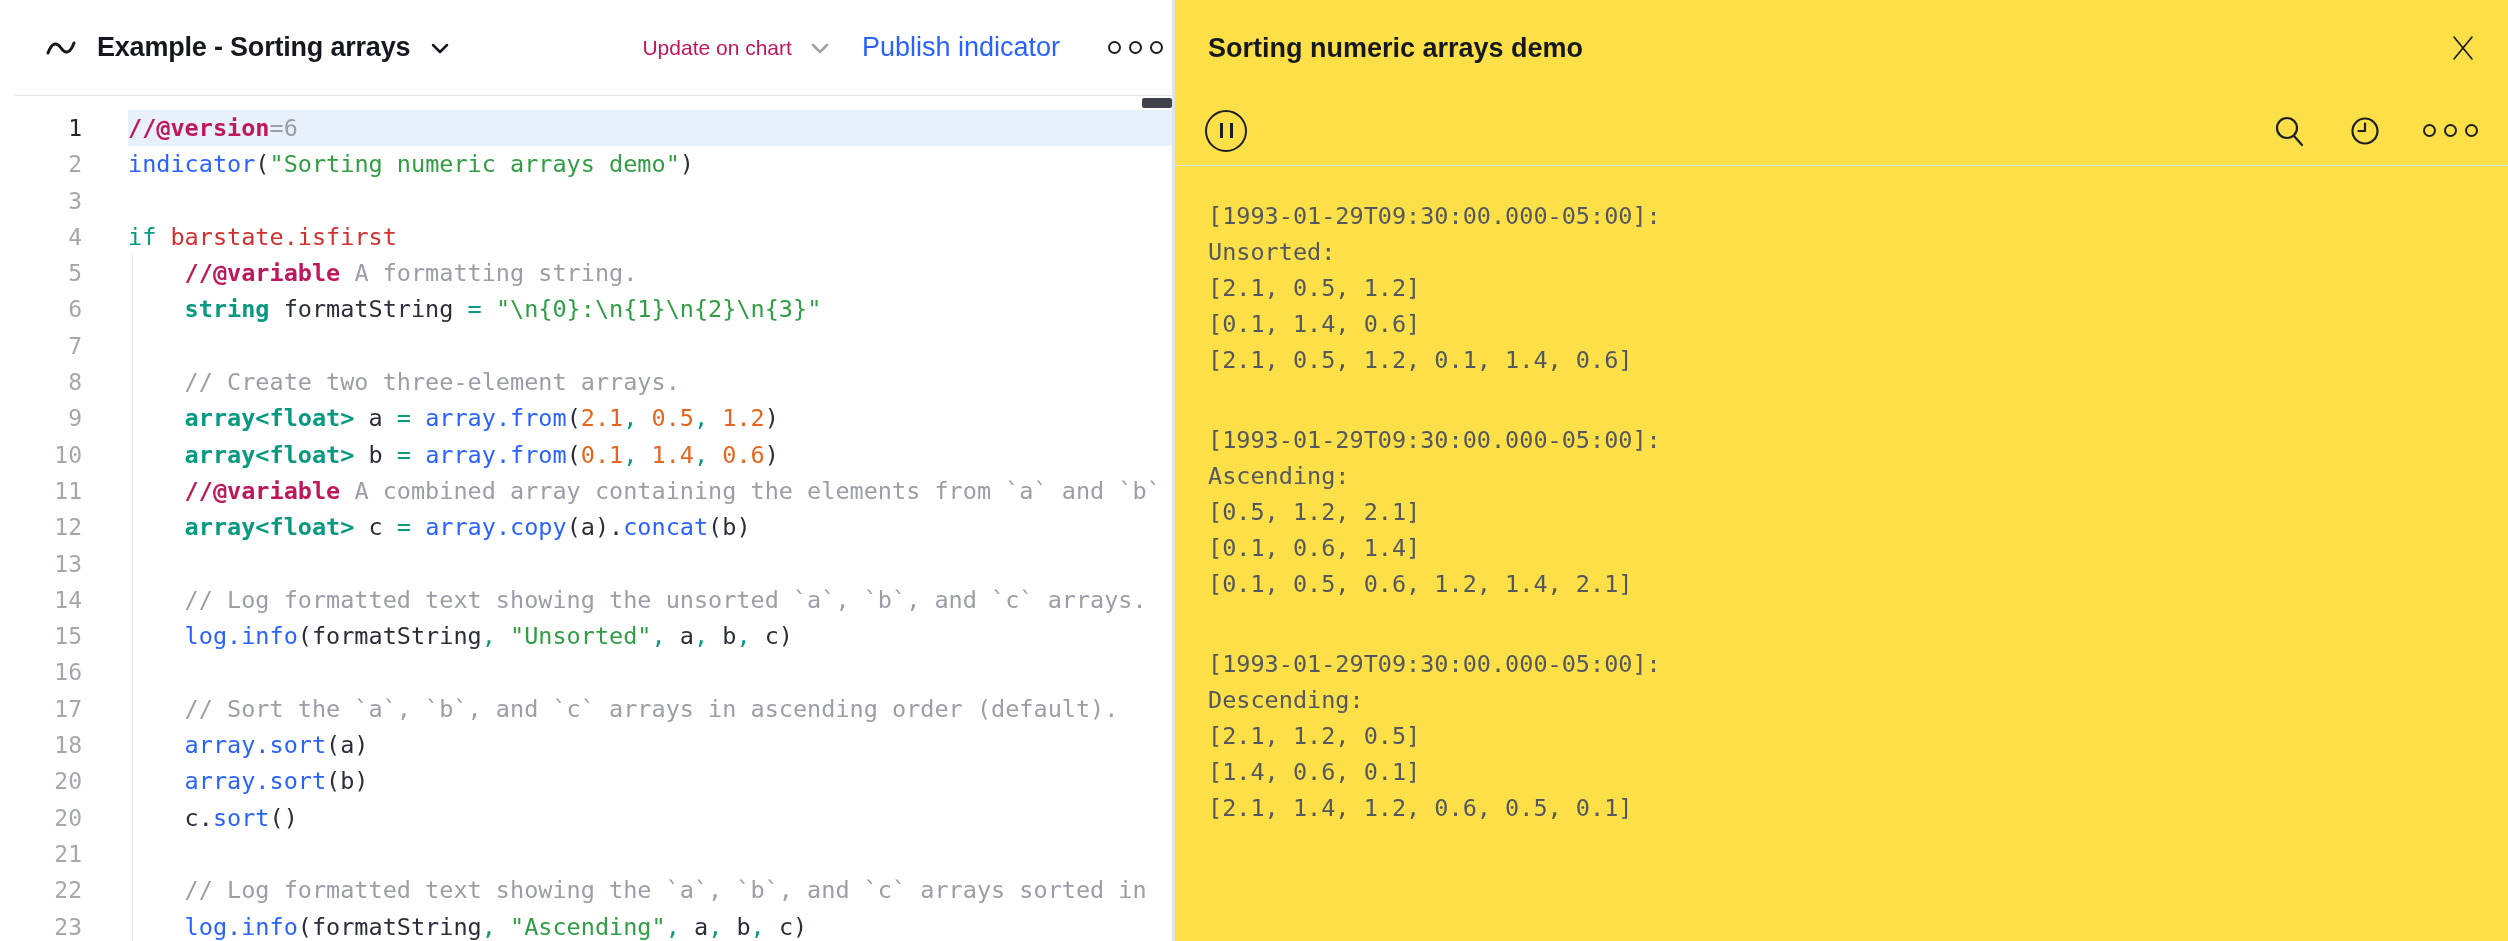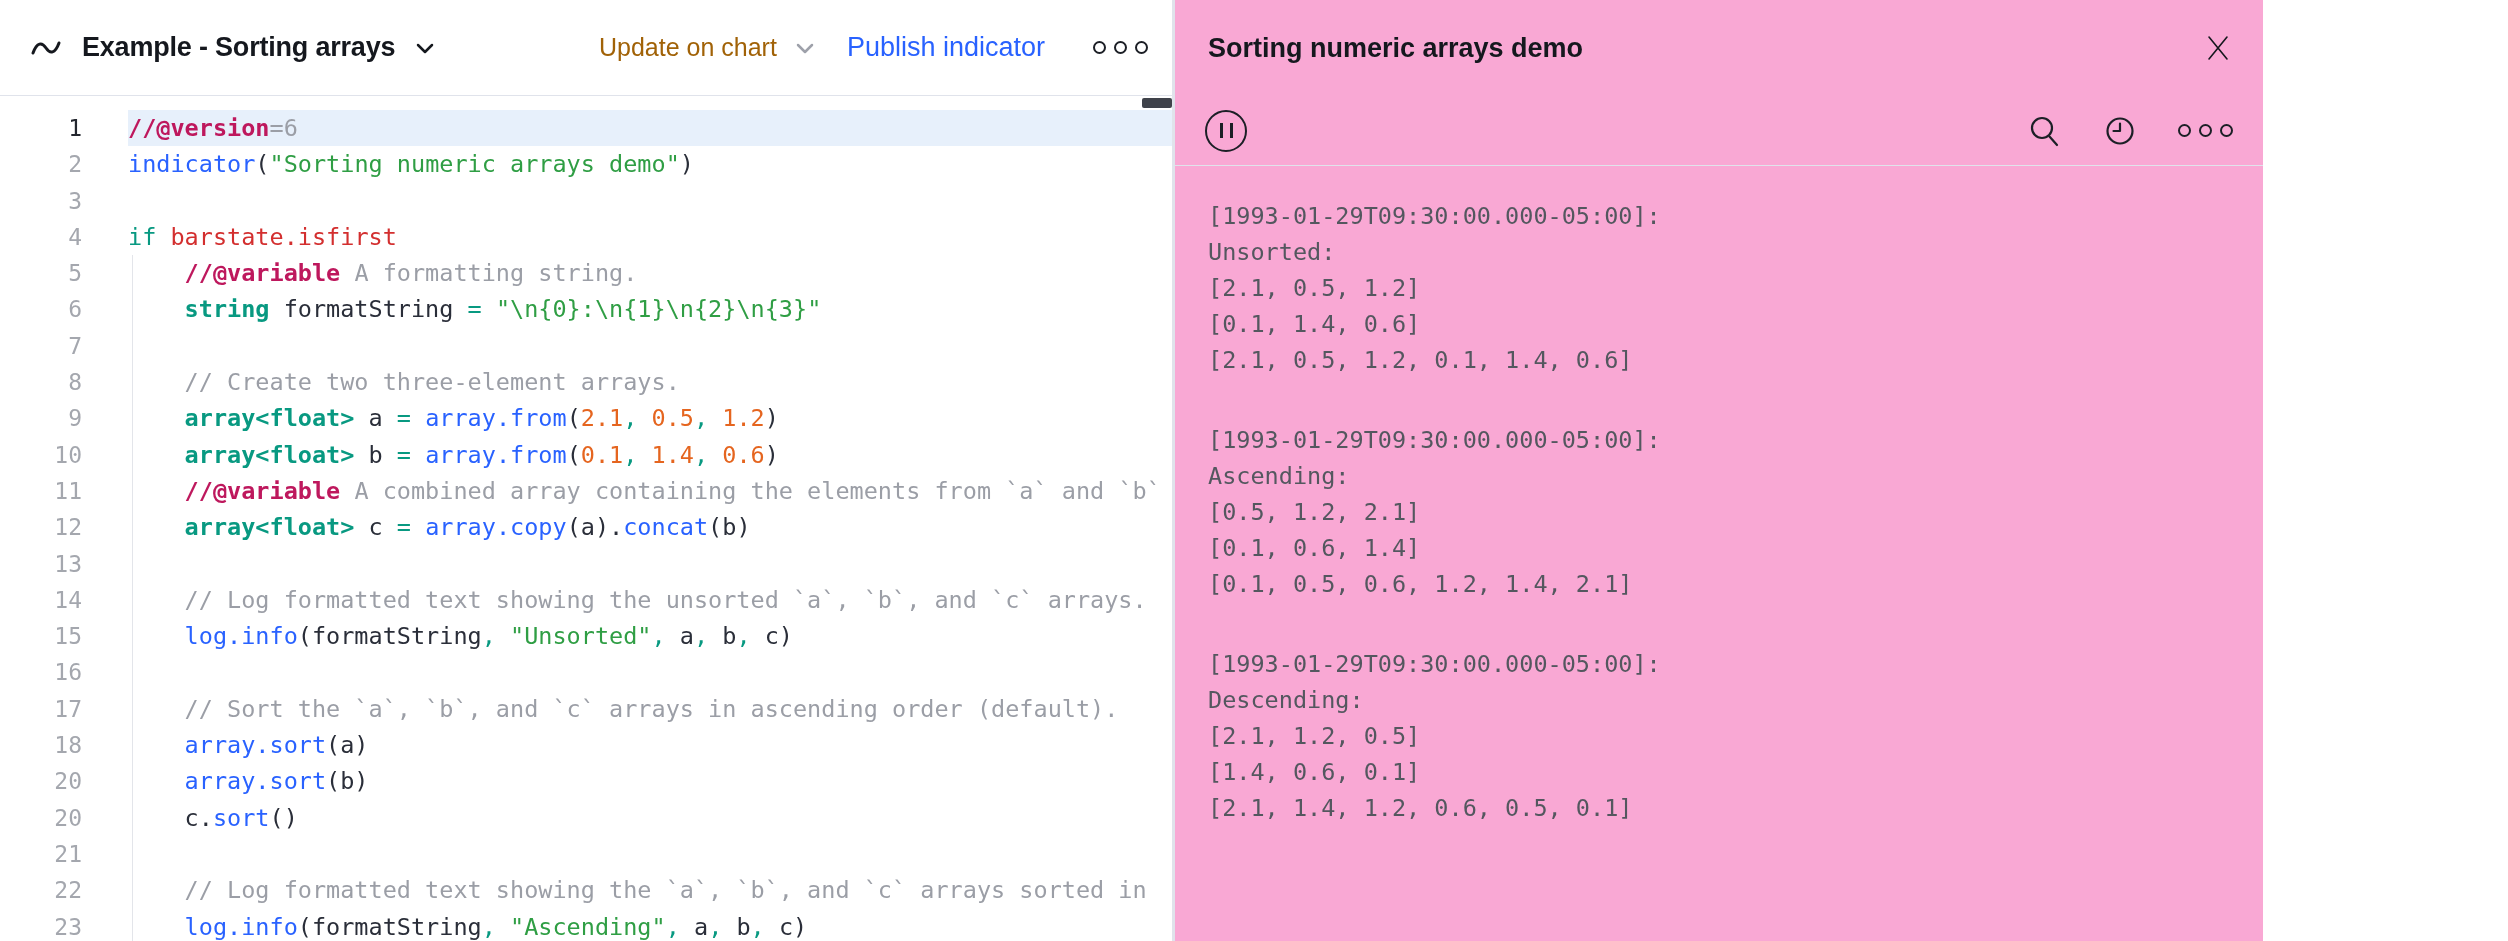--- a/index.html
+++ b/index.html
@@ -1,28 +1,28 @@
 <!DOCTYPE html>
 <html><head>
 <meta charset="utf-8">
 <style>
   html,body{margin:0;padding:0;background:#fff;}
   .app{position:relative;width:2508px;height:941px;background:#ffffff;overflow:hidden;
        font-family:"Liberation Sans",sans-serif;color:#15181e;}
 
   
   .editor-pane{position:absolute;left:0;top:0;width:1172px;height:941px;overflow:hidden;background:#fff;}
-  .editor-header{position:absolute;left:0;top:0;width:1172px;height:96px;box-sizing:border-box;
+  .editor-header{position:absolute;left:15px;top:0;width:1172px;height:96px;box-sizing:border-box;
        border-bottom:1px solid #e0e3eb;display:flex;align-items:center;padding:0 24px 0 30px;}
   .script-title-btn{display:flex;align-items:center;cursor:pointer;}
   .wave-ico{margin-right:16px;display:flex;align-items:center;}
   .script-title{font-size:27px;font-weight:bold;letter-spacing:-0.2px;color:#15181e;}
   .title-chevron{margin-left:20px;display:flex;align-items:center;}
   .header-right{margin-left:auto;display:flex;align-items:center;}
-  .update-btn{display:flex;align-items:center;color:#a16207;font-size:25px;cursor:default;}
+  .update-btn{display:flex;align-items:center;color:#be185d;font-size:21px;cursor:default;}
   .update-btn svg{margin-left:18px;}
   .publish-btn{margin-left:32px;color:#2962ff;font-size:27px;cursor:pointer;}
   .dots-btn{display:flex;align-items:center;margin-left:48px;cursor:pointer;}
   .dots-btn i{display:block;width:9px;height:9px;border:2.5px solid #1c1f26;border-radius:50%;margin-left:8px;}
   .dots-btn i:first-child{margin-left:0;}
 
   
   .code-area{position:absolute;left:0;top:97px;width:1172px;height:844px;overflow:hidden;}
   .indent-guide{position:absolute;left:132px;top:158px;width:1px;height:686px;background:#e3e5ea;}
   .code-lines{position:absolute;left:0;top:13px;width:1172px;}
@@ -41,21 +41,21 @@
   .tk-fn{color:#2962ff;text-align:center;}
   .tk-str{color:#2f9e44;}
   .tk-num{color:#e5651f;}
   .tk-op{color:#089981;}
   .scroll-thumb{position:absolute;left:1142px;top:1px;width:30px;height:10px;background:#3f424a;border-radius:2px;}
 
   
   .v-divider{position:absolute;left:1172px;top:0;width:3px;height:941px;background:#e0e3eb;}
 
   
-  .console-pane{position:absolute;left:1175px;top:0;width:1088px;height:941px;background:#f9a8d4;overflow:hidden;}
+  .console-pane{position:absolute;left:1175px;top:0;width:1333px;height:941px;background:#fde047;overflow:hidden;}
   .console-header{position:absolute;left:0;top:0;width:100%;height:96px;box-sizing:border-box;
        display:flex;align-items:center;padding:0 30px 0 33px;}
   .console-title{font-size:27px;font-weight:600;color:#15181e;}
   .close-btn{margin-left:auto;display:flex;align-items:center;cursor:pointer;}
   .console-toolbar{position:absolute;left:0;top:96px;width:100%;height:70px;box-sizing:border-box;
        border-bottom:1px solid #e0e3eb;display:flex;align-items:center;padding:0 30px 0 30px;}
   .pause-btn{width:42px;height:42px;border:2.5px solid #1c1f26;border-radius:50%;
        display:flex;align-items:center;justify-content:center;cursor:pointer;box-sizing:border-box;}
   .pause-btn i{display:block;width:3px;height:15px;background:#1c1f26;margin:0 3.5px;}
   .toolbar-right{margin-left:auto;display:flex;align-items:center;}

